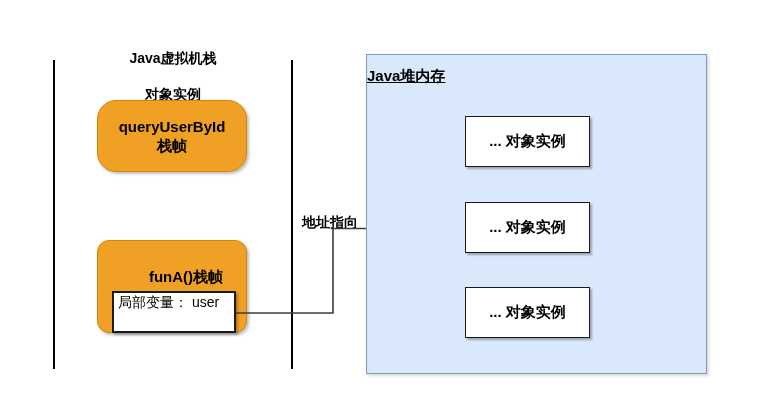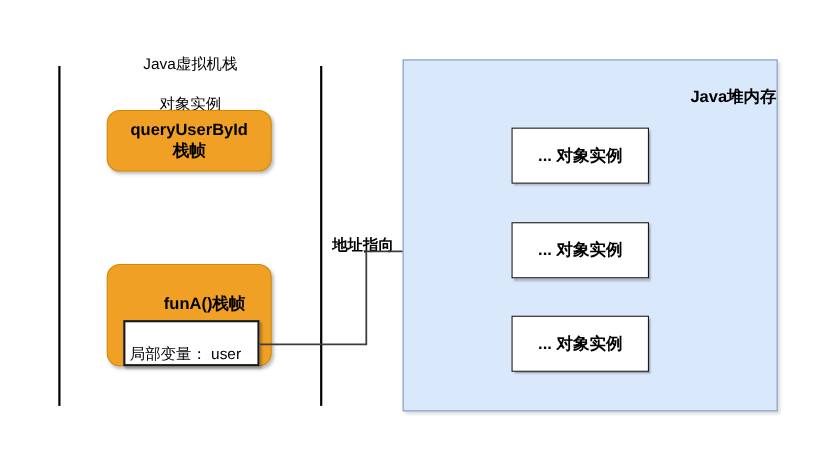--- a/index.html
+++ b/index.html
@@ -30,52 +30,52 @@
     width:2px;top:60px;height:309px;
     background:var(--line-color);
   }
   .vline.left{left:53px;}
   .vline.right{left:291px;}
   
   .stack-title{
     position:absolute;
     left:54px;top:31px;width:238px;
     text-align:center;
-    font-weight:normal;font-size:14px;line-height:18px;
+    font-weight:bold;font-size:14px;line-height:18px;
     white-space:pre-line;
   }
   
   .frame-box{
     position:absolute;
     left:97px;width:150px;
     background:var(--orange-fill);
     border:1px solid var(--orange-border);
     border-radius:12px;
     box-shadow:2px 2px 3px rgba(0,0,0,0.25);
     text-align:center;
     font-weight:bold;font-size:15px;line-height:19px;
   }
   .frame-box.query{
-    top:100px;height:56px;
-    display:flex;flex-direction:column;justify-content:center;align-items:center;
+    top:100px;height:72px;
+    display:flex;flex-direction:column;justify-content:center;align-items:center;border-radius:19px;
   }
   .frame-box.funa{
     top:240px;height:93px;padding-left:28px;
   }
   .frame-box.funa .frame-label{
     display:block;margin-top:26px;
   }
   .local-var-box{
     position:absolute;
     left:14px;bottom:-1px;
     width:124px;height:42px;
     background:#ffffff;
     border:2px solid var(--box-border);
     box-shadow:2px 2px 2px rgba(0,0,0,0.25);
-    display:flex;align-items:flex-end;
+    display:flex;align-items:flex-start;
     padding-left:4px;
     font-weight:normal;font-size:14px;
     white-space:nowrap;
   }
   
   .arrow-label{
     position:absolute;
     left:302px;top:202px;
     font-weight:bold;font-size:14px;margin-top:12px;
   }
@@ -85,23 +85,23 @@
   }
   
   .heap-box{
     position:absolute;
     left:366px;top:54px;width:341px;height:320px;
     background:var(--blue-fill);
     border:1px solid var(--blue-border);
     box-shadow:2px 2px 3px rgba(0,0,0,0.15);
   }
   .heap-title{
-    text-align:right;
-    margin-top:24px;
-    font-weight:bold;font-size:15px;
+    text-align:left;
+    margin-top:12px;
+    font-weight:bold;font-size:15px;text-decoration:underline;
   }
   .object-box{
     position:absolute;
     left:98px;width:125px;height:51px;
     background:#ffffff;
     border:1.5px solid var(--box-border);
     box-shadow:2px 2px 2px rgba(0,0,0,0.3);
     display:flex;align-items:center;justify-content:center;
     font-weight:bold;font-size:15px;
     white-space:nowrap;

